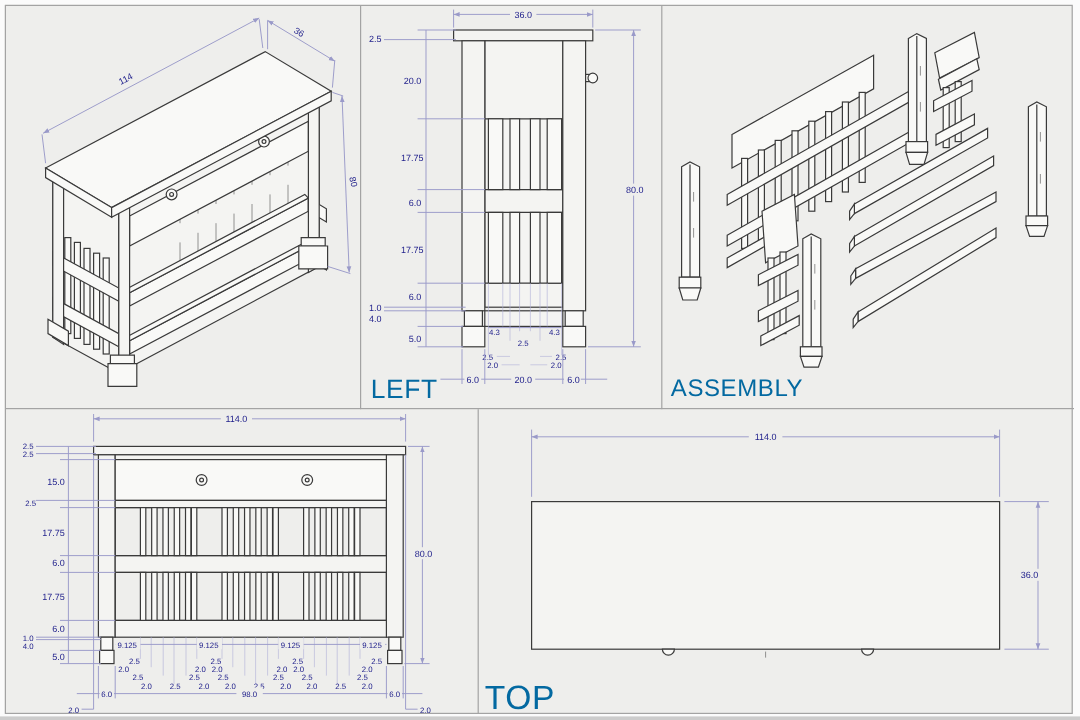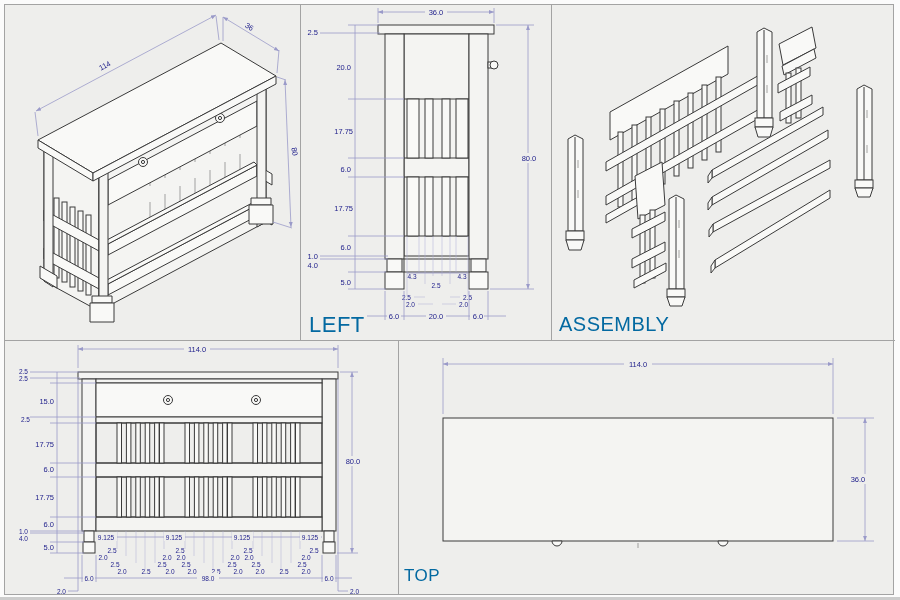--- a/index.html
+++ b/index.html
@@ -11,21 +11,21 @@
   #div-v1{left:300px;top:5px;width:1px;height:336px;}
   #div-v2{left:551px;top:5px;width:1px;height:336px;}
   #div-h1{left:5px;top:340px;width:890px;height:1px;}
   #div-v3{left:398px;top:341px;width:1px;height:254px;}
   #bottom-strip{position:absolute;left:0;top:597px;width:900px;height:3px;background:#cccccc;}
   svg{position:absolute;}
   .view-label{position:absolute;color:#0369a1;letter-spacing:0.5px;}
   #label-left{left:309px;top:312px;font-size:22px;}
   #label-assembly{left:559px;top:313px;font-size:20px;}
   #label-front{left:14px;top:564px;font-size:27px;}
-  #label-top{left:404px;top:566px;font-size:17px;}
+  #label-top{left:404px;top:566px;font-size:28px;}
   
   .ol{stroke:#3a3a3a;stroke-width:1;fill:#f4f4f2;}
   .olw{stroke:#3a3a3a;stroke-width:1;fill:#f9f9f7;}
   .oln{stroke:#3a3a3a;stroke-width:1;fill:none;}
   .olt{stroke:#6a6a6a;stroke-width:0.6;fill:none;}
   .dl{stroke:#9a9ac9;stroke-width:0.8;fill:none;}
   .dlt{stroke:#aeaed6;stroke-width:0.5;fill:none;}
   .dim{fill:#1d1d8a;font-family:"Liberation Sans",sans-serif;font-size:7.5px;}
   .dims{fill:#1d1d8a;font-family:"Liberation Sans",sans-serif;font-size:6.5px;}
   .mask{fill:#eeeeec;stroke:none;}

